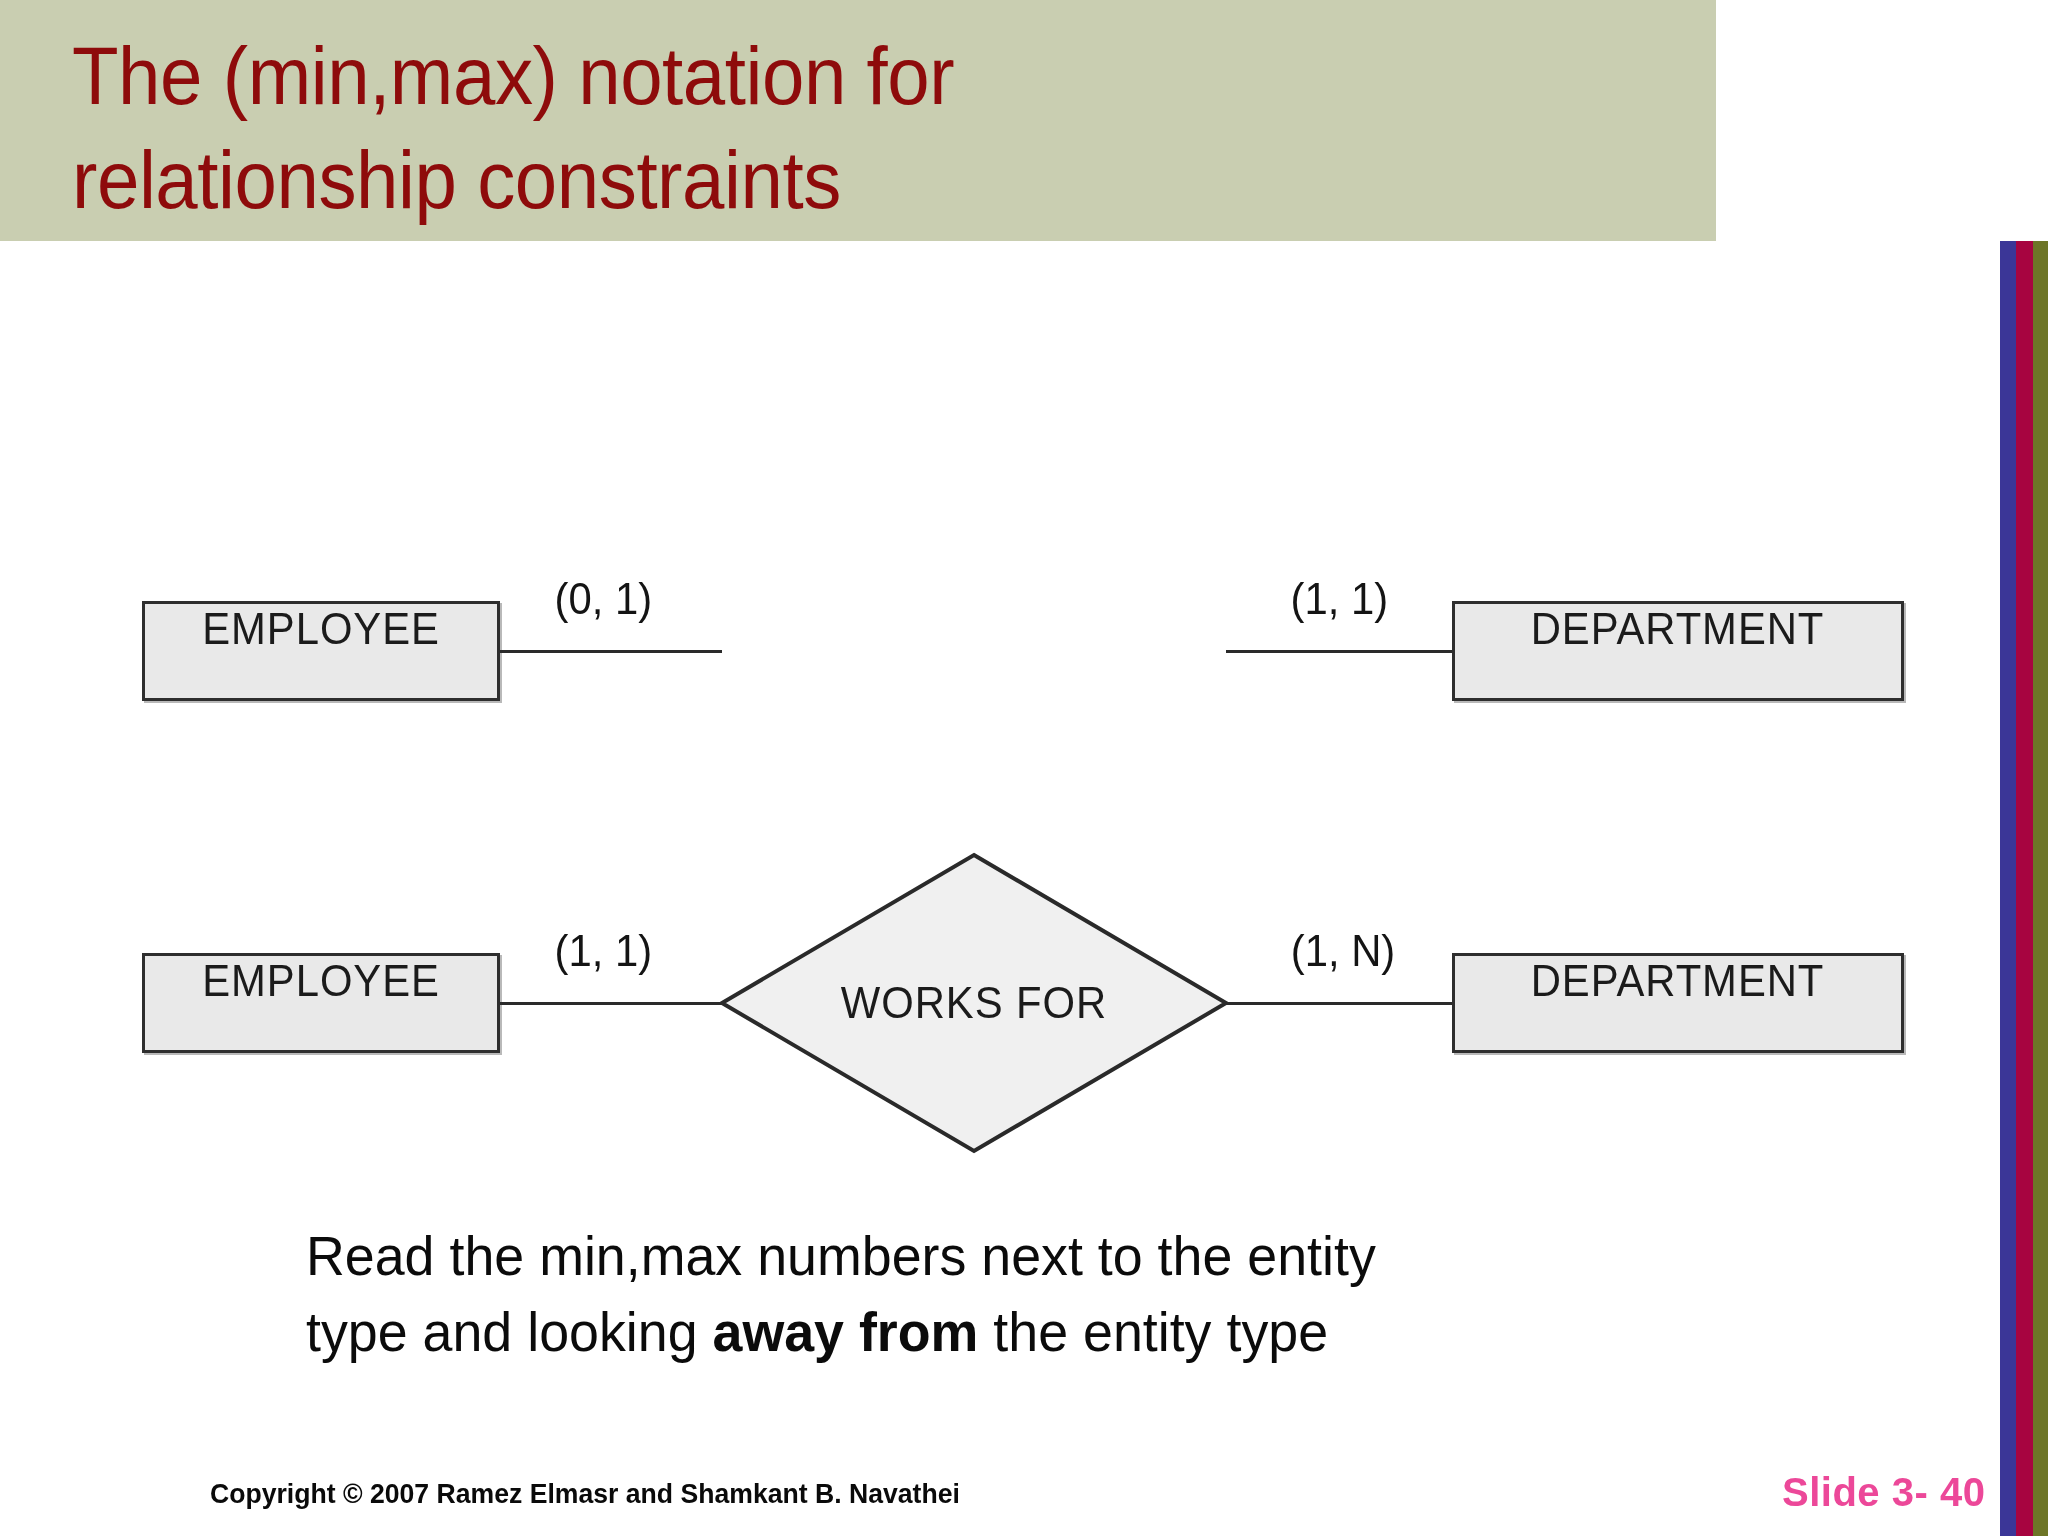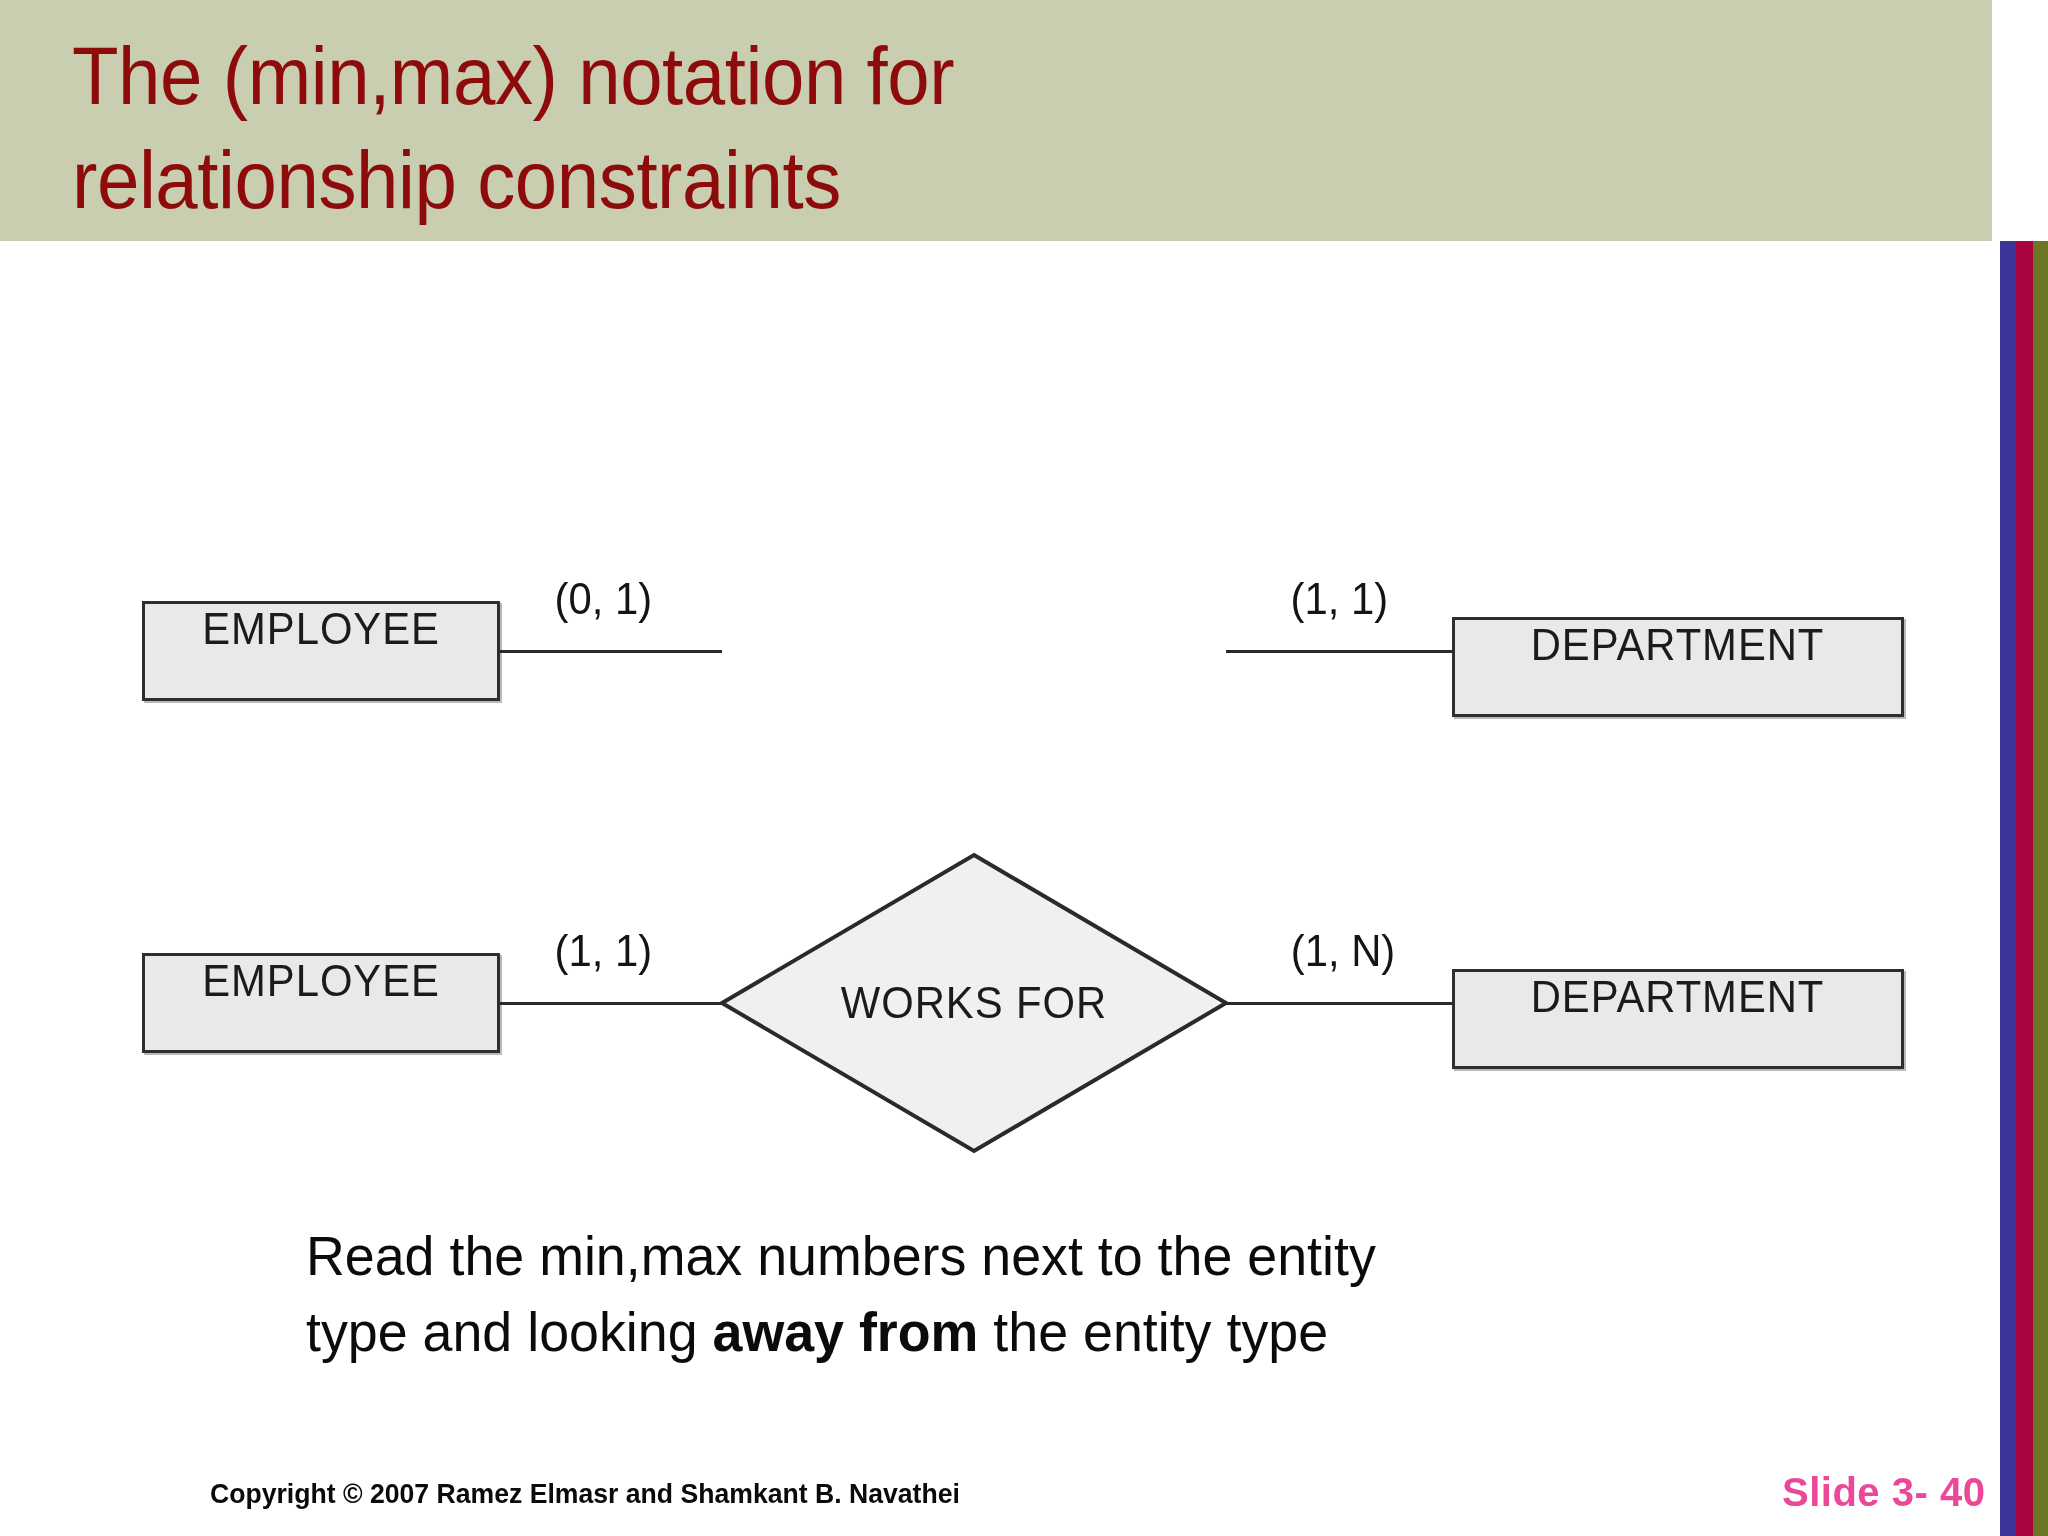--- a/index.html
+++ b/index.html
@@ -16,21 +16,21 @@
     height: 1536px;
     background: #ffffff;
     overflow: hidden;
   }
 
   
   #header-band {
     position: absolute;
     left: 0;
     top: 0;
-    width: 1992px;
+    width: 1716px;
     height: 241px;
     background: #c9ceb1;
   }
   #slide-title {
     position: absolute;
     left: 72px;
     top: 24px;
     width: 1560px;
     color: #8e0b0b;
     font-family: "Liberation Sans", sans-serif;
@@ -88,21 +88,21 @@
     box-sizing: border-box;
   }
   .entity-box .entity-label {
     font-size: 44px;
     color: #1b1b1b;
     letter-spacing: 1px;
     transform: scaleX(0.95);
     white-space: nowrap;
   }
   .entity-left  { left: 142px;  width: 358px; }
-  .entity-right { left: 1452px; width: 452px; margin-top: 16px; }
+  .entity-right { left: 1452px; width: 452px; }
 
   
   .diamond-wrap {
     position: absolute;
     left: 718px;
     top: 10px;
     width: 512px;
     height: 304px;
   }
   .diamond-wrap svg {

